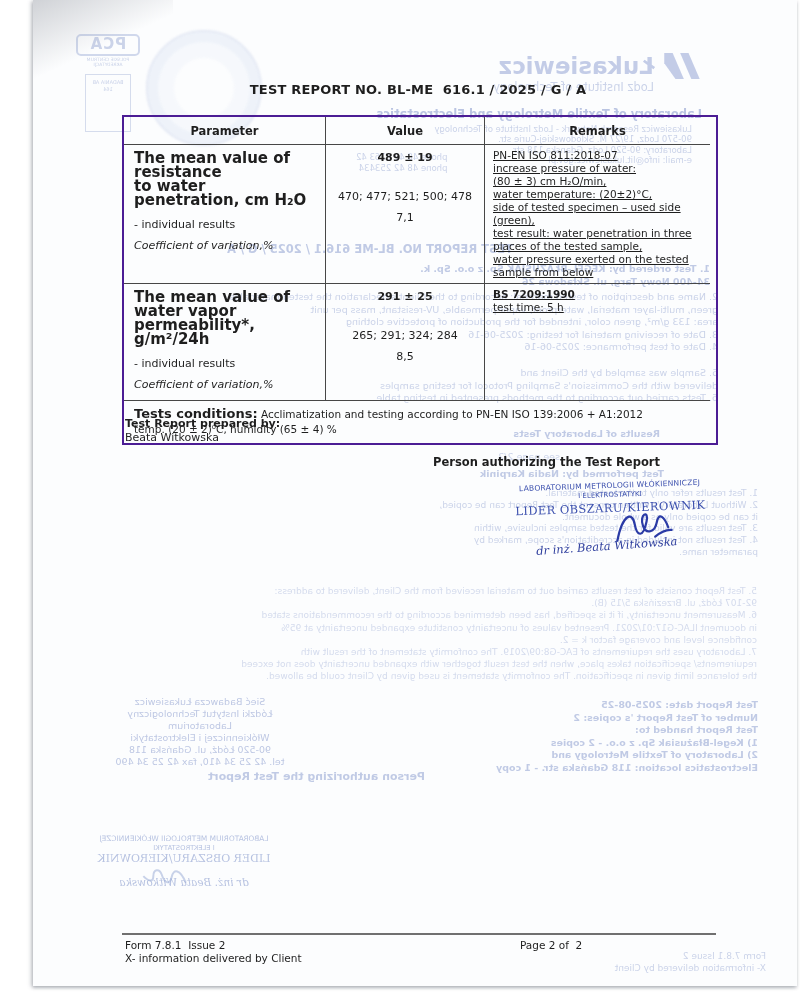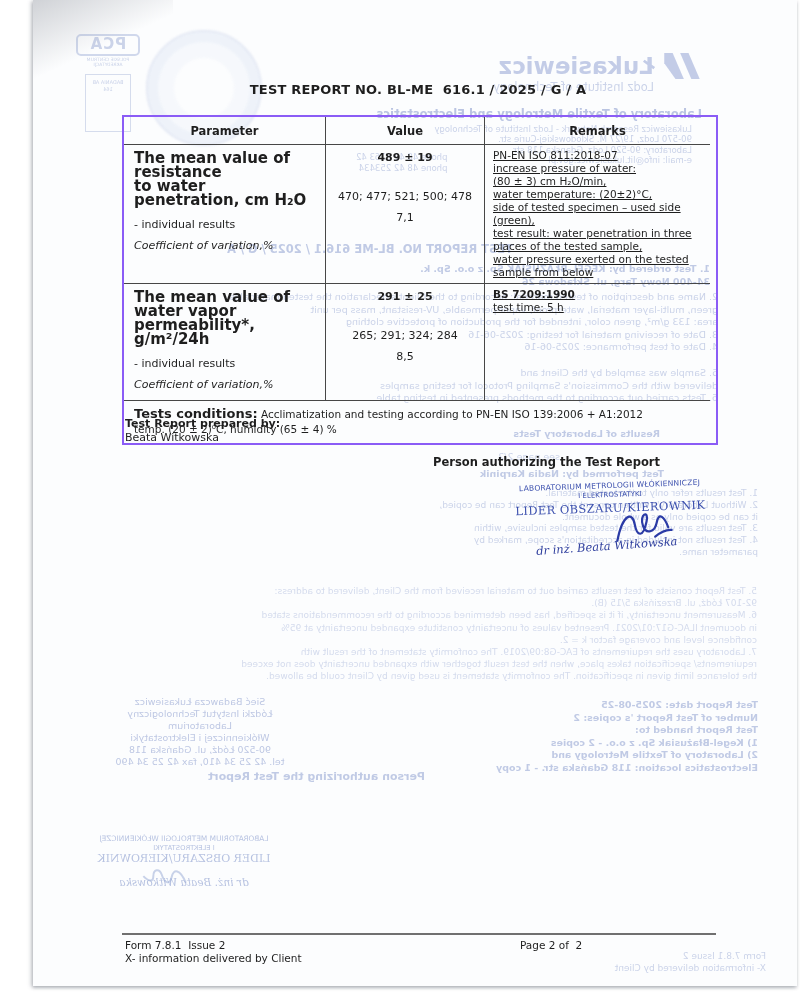--- a/index.html
+++ b/index.html
@@ -8,21 +8,21 @@
   .page{position:absolute;left:33px;top:0;width:764px;height:986px;background:#fcfdfe;z-index:0;
         box-shadow:-2px 1px 4px rgba(80,86,100,.30), 0 2px 3px rgba(80,86,100,.28);}
   .corner-shade{position:absolute;left:33px;top:0;width:140px;height:80px;z-index:2;
         background:linear-gradient(155deg,rgba(105,110,122,.30),rgba(255,255,255,0) 55%);}
   .fg{position:absolute;z-index:5;color:#1e1e1e;}
   .pre{white-space:pre-wrap;}
   .pl{white-space:pre-line;}
 
   
   .title{left:122px;top:82px;width:592px;text-align:center;font-weight:bold;font-size:13px;letter-spacing:.2px;}
-  .rtable{left:122px;top:115px;width:592px;border:2px solid #8b5cf6;display:grid;grid-template-columns:202px 159px 225px;background:transparent;}
+  .rtable{left:122px;top:115px;width:592px;border:2px solid #4c1d95;display:grid;grid-template-columns:202px 159px 225px;background:transparent;}
   .rtable .hcell{border-bottom:1.5px solid #474747;font-weight:bold;font-size:11.5px;text-align:center;padding:7px 4px 6px;}
   .rtable .cell{font-size:11px;padding:6px 10px 8px;}
   .vr{border-right:1.5px solid #474747;}
   .rowline{border-bottom:1.5px solid #474747;}
   .p-title{font-weight:bold;font-size:15px;line-height:14px;margin-bottom:11px;}
   .p-ind{line-height:14px;margin-bottom:7px;}
   .p-cov{line-height:14px;font-style:italic;}
   .vcell{text-align:center;padding:6px 4px;}
   .v-mean{font-weight:bold;line-height:14px;margin-bottom:25px;}
   .v-ind{line-height:14px;margin-bottom:7px;}

